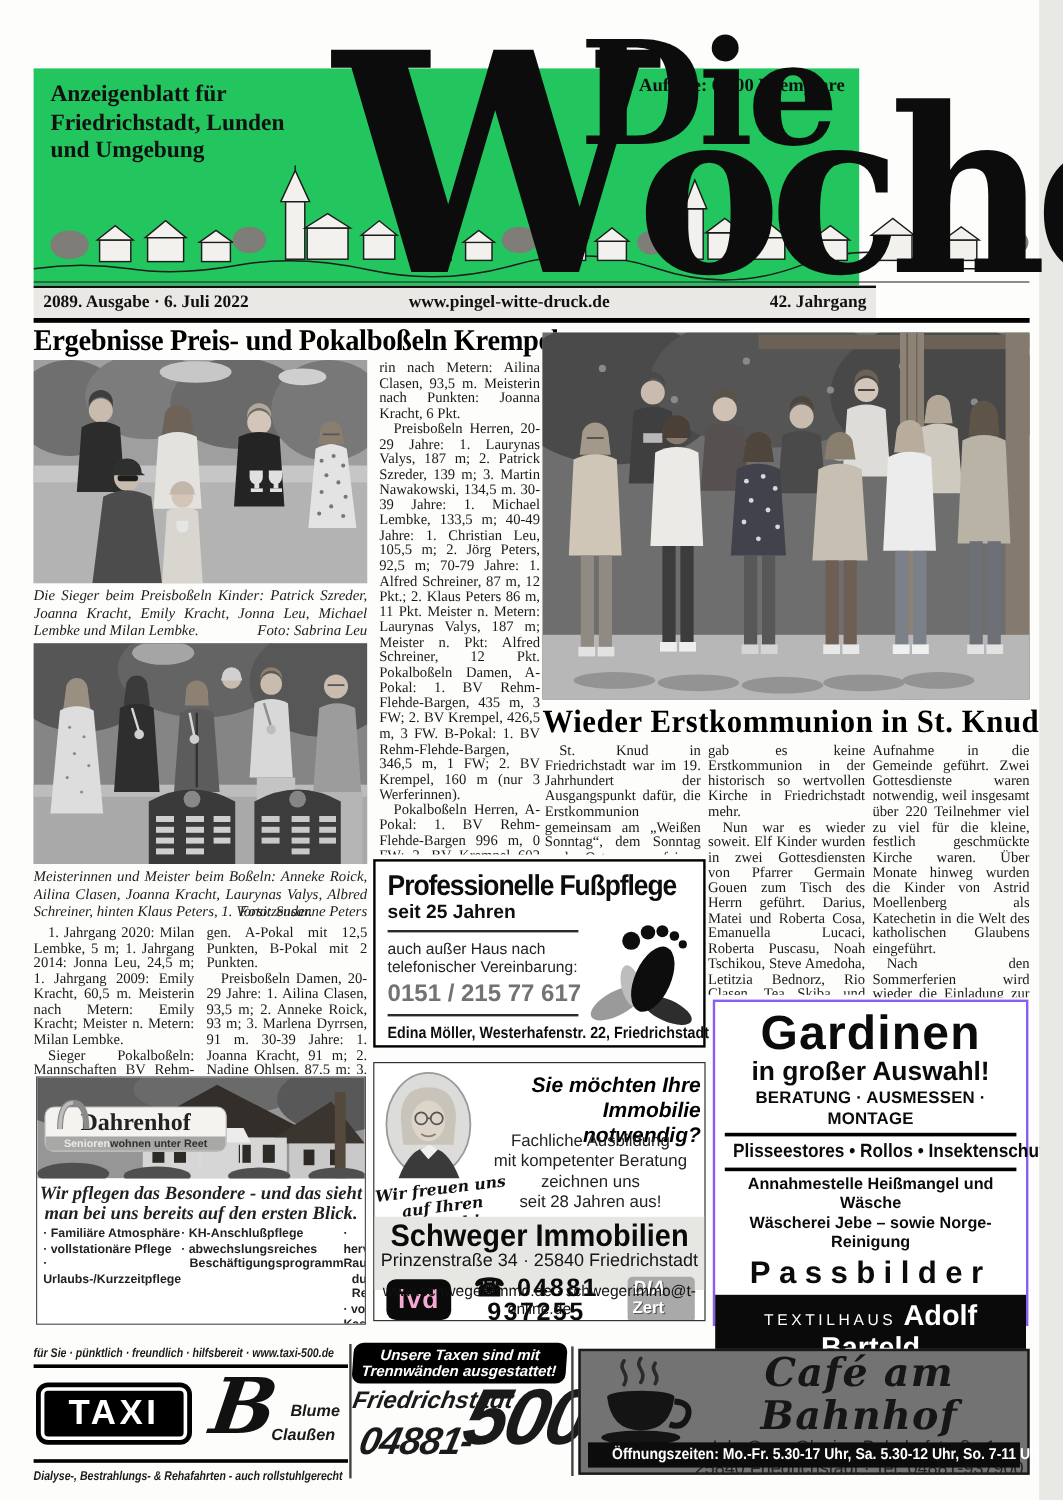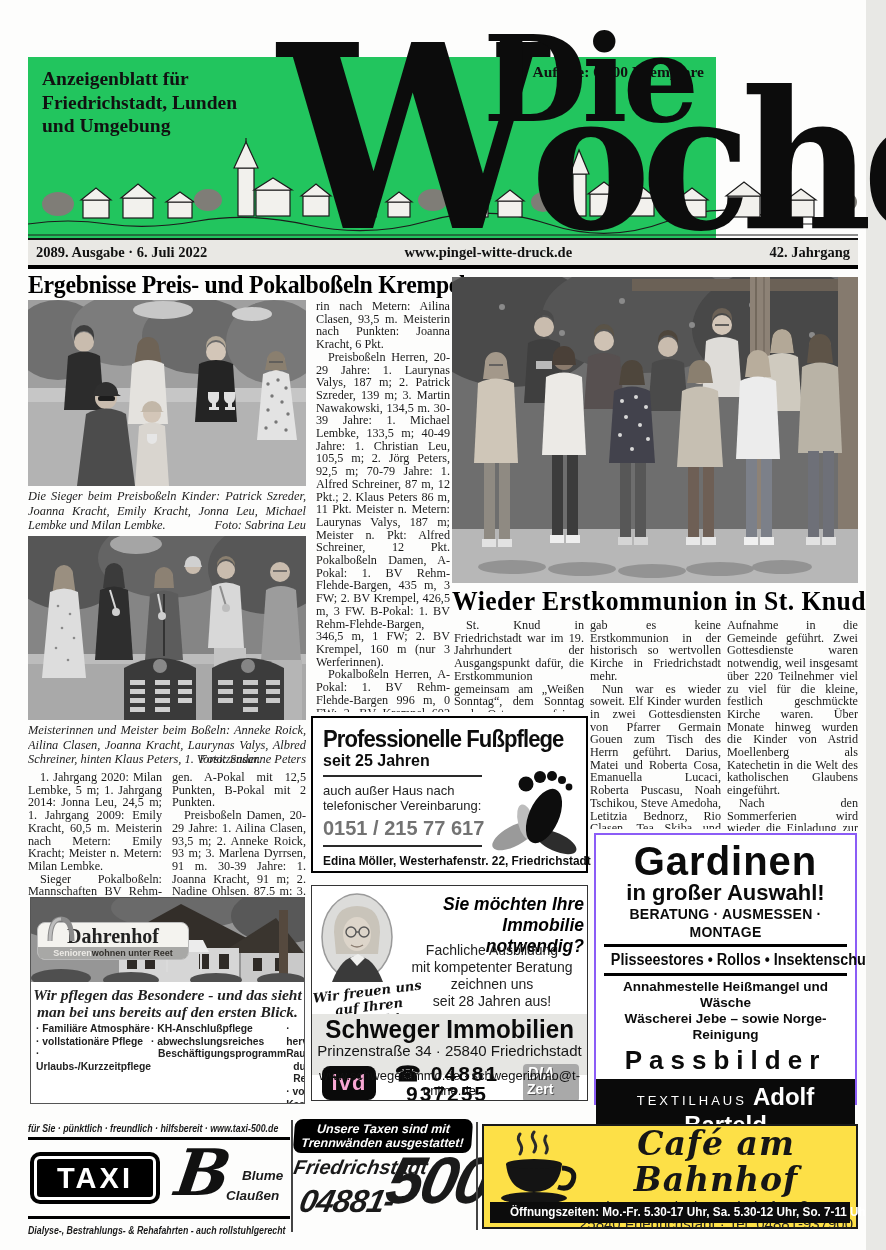--- a/index.html
+++ b/index.html
@@ -10,21 +10,21 @@
 
   
   .mast-box { left:28px; top:57px; width:688px; height:181px; background:#22c55e; }
   .tagline { position:absolute; left:14px; top:10px; font:bold 19.5px/23.5px "Liberation Serif",serif; color:#111; }
   .circulation { position:absolute; right:12px; top:6px; font:bold 15.5px "Liberation Serif",serif; color:#111; }
   .townart { position:absolute; left:0; bottom:0; width:830px; height:100px; }
   .title-die { position:absolute; left:455px; top:-38px; font:bold 120px/1 "DejaVu Serif",serif; letter-spacing:-5px; color:#0c0c0c; z-index:3; }
   .title-woche { position:absolute; left:250px; top:-45px; display:flex; align-items:baseline; transform:scale(1.2,1.27); transform-origin:0 0; color:#0c0c0c; z-index:2; white-space:nowrap; }
   .title-woche .w1 { font:bold 200px/1 "DejaVu Serif",serif; }
   .title-woche .w2 { font:bold 150px/1 "DejaVu Serif",serif; letter-spacing:-8px; margin-left:-14px; }
-  .dateline { left:28px; top:238px; width:830px; height:27px; background:#e9e8e4; border-top:2px solid #111;
+  .dateline { left:28px; top:238px; width:702px; height:27px; background:#e9e8e4; border-top:2px solid #111;
               display:flex; justify-content:space-between; align-items:center; padding:0 8px;
               font:bold 14.5px "Liberation Serif",serif; color:#111; z-index:4; }
   .thickrule { left:28px; top:265px; width:830px; height:4px; background:#000; z-index:4; }
 
   
   .h1 { left:28px; top:271px; width:430px; font:bold 25px/28px "Liberation Serif",serif; letter-spacing:-0.3px;
         white-space:nowrap; transform:scaleX(0.95); transform-origin:0 0; color:#000; }
   .h2 { left:452px; top:587px; width:412px; font:bold 27px/29px "Liberation Serif",serif; letter-spacing:0.5px;
         white-space:nowrap; transform:scaleX(0.95); transform-origin:0 0; color:#000; }
   .news { font:12.2px/12.7px "Liberation Serif",serif; text-align:justify; overflow:hidden; }
@@ -107,21 +107,21 @@
   .f500-banner { background:#000; color:#fff; border-radius:8px; text-align:center; font:italic bold 12.5px/14px "Liberation Sans",sans-serif; padding:3px 2px; transform:skewX(-4deg); }
   .f500-city { position:absolute; top:37px; left:0; font:italic bold 20px "Liberation Sans",sans-serif; transform:skewX(-10deg); }
   .f500-pre { position:absolute; top:64px; left:6px; font:italic bold 32px "Liberation Sans",sans-serif; transform:skewX(-12deg); letter-spacing:-1px; }
   .f500-big { position:absolute; top:28px; left:94px; font:italic bold 66px/66px "Liberation Sans",sans-serif; transform:skewX(-12deg); letter-spacing:-3px; }
 
   .vline { width:1.5px; background:#444; }
   .v1 { left:291px; top:1120px; height:112px; }
   .v2 { left:476px; top:1122px; height:108px; }
 
   
-  .ad-cafe { left:482px; top:1124px; width:376px; height:105px; border:2px solid #1a1a1a; background:#fde047; }
+  .ad-cafe { left:482px; top:1124px; width:376px; height:105px; border:2px solid #1a1a1a; background:#737373; }
   .cup { position:absolute; left:8px; top:4px; width:86px; height:78px; }
   .cafe-name { margin-left:92px; text-align:center; font:italic 600 33px/36px "DejaVu Serif",serif; color:#161616; letter-spacing:1px; }
   .cafe-line { margin-left:92px; text-align:center; font:15px/17px "Liberation Sans",sans-serif; color:#222; }
   .cafe-hours { position:absolute; left:6px; right:6px; bottom:4px; background:#0c0c0c; color:#fff; text-align:center; height:21px; }
   .cafe-hours span { font:bold 13px/20px "Liberation Sans",sans-serif; white-space:nowrap; display:inline-block; transform:scaleX(0.9); transform-origin:50% 50%; }
 
   .edge { left:866px; top:0; width:20px; height:1250px; background:#e8e8e5; }
 </style>
 </head>
 <body>

